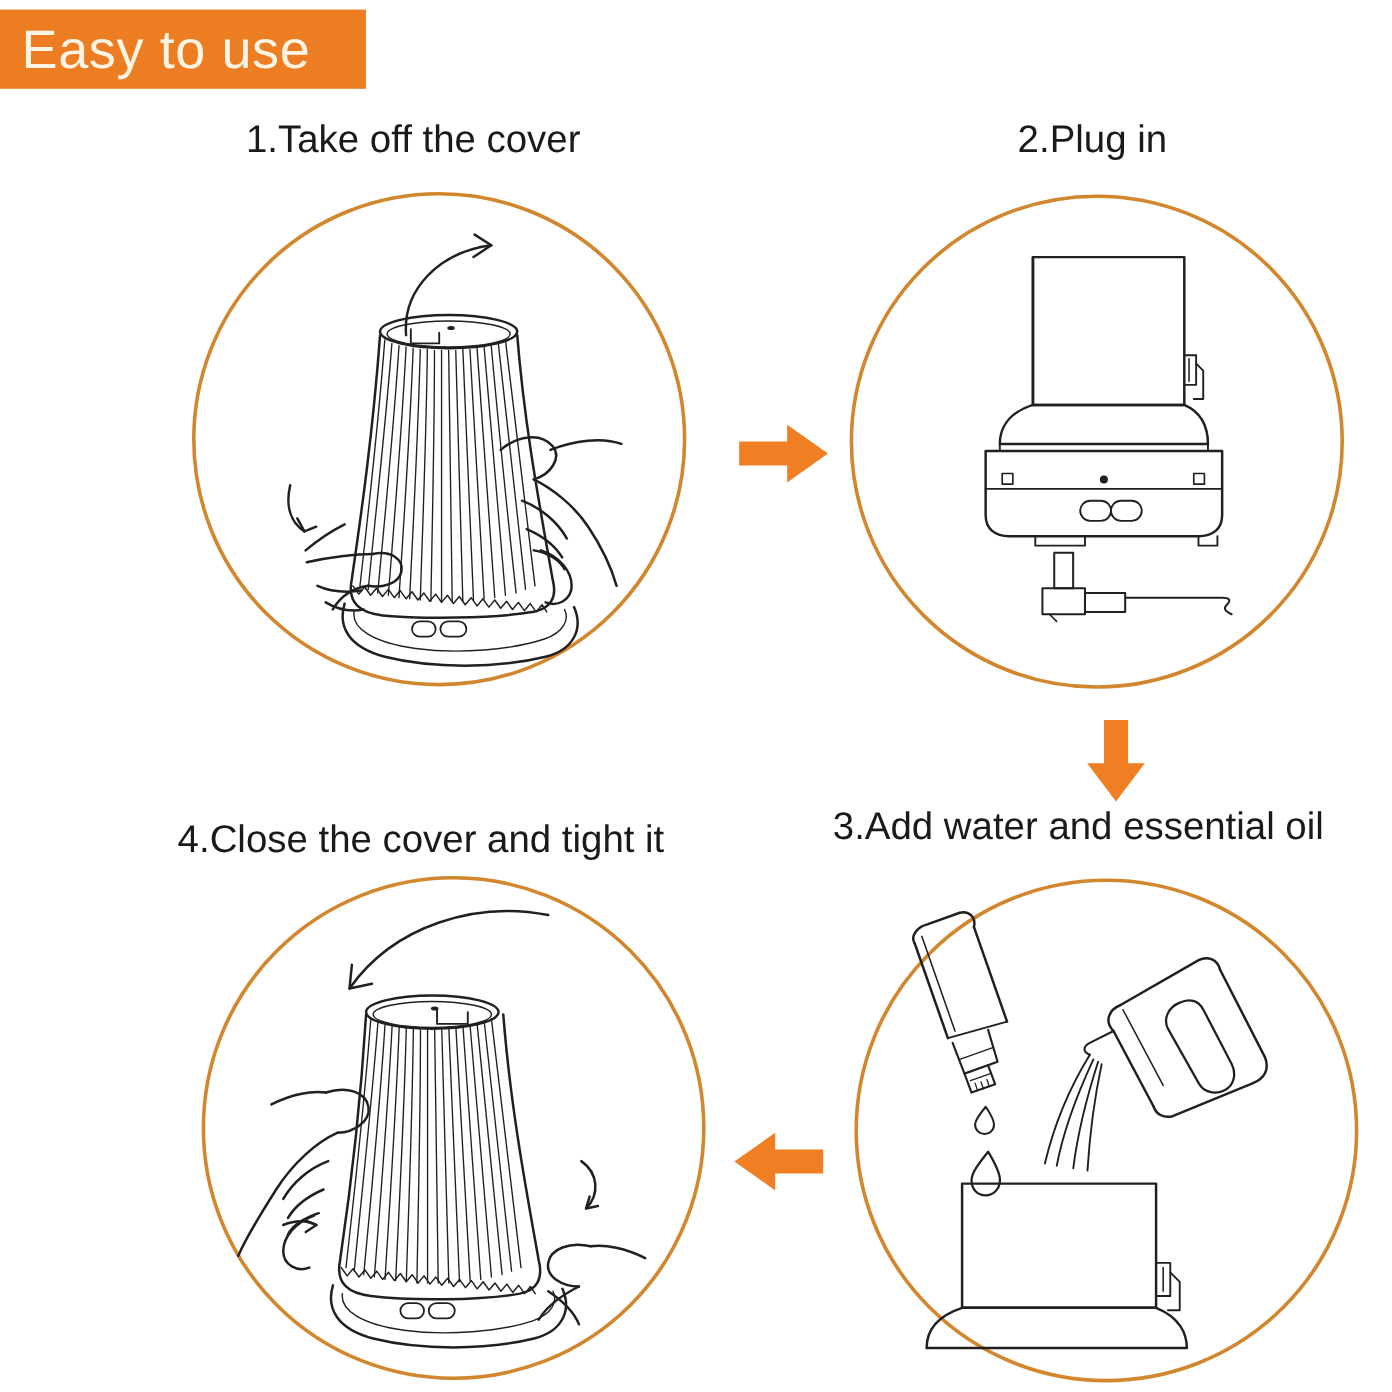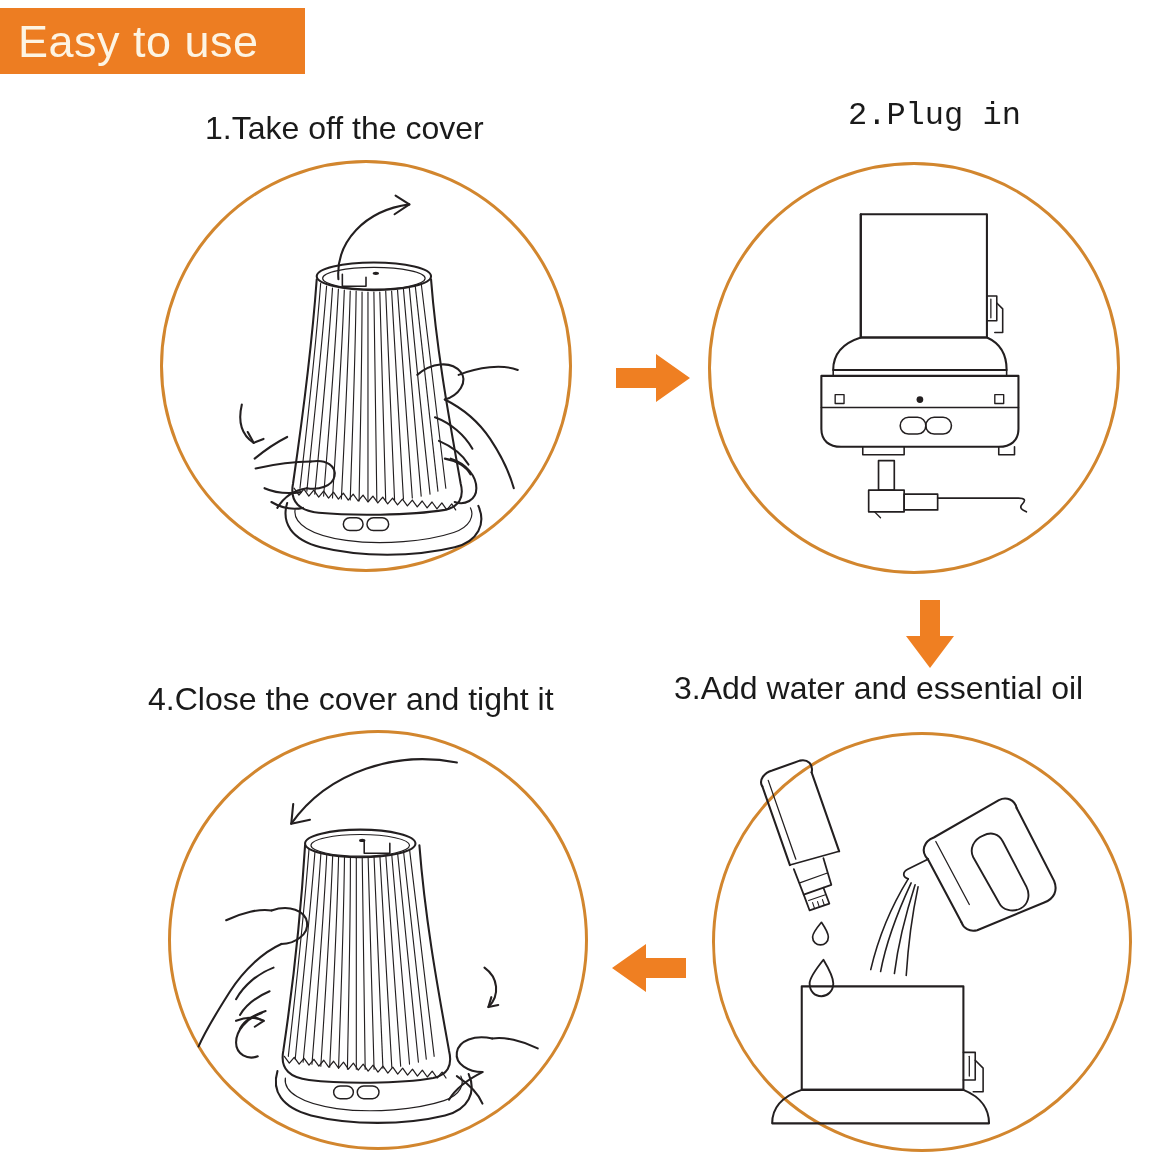--- a/index.html
+++ b/index.html
@@ -29,24 +29,24 @@
   }
 
   
   .caption{
     position:absolute;
     font-size:32px;
     color:#1a1a1a;
     line-height:1;
     white-space:nowrap;
   }
-  .cap-1{left:205px;top:100px;margin-top:12px;}
-  .cap-2{left:848px;top:100px;font-family:Liberation Mono, monospace;}
+  .cap-1{left:205px;top:100px;}
+  .cap-2{left:848px;top:100px;}
   .cap-4{left:148px;top:672px;margin-top:11px;}
-  .cap-3{left:674px;top:672px;}
+  .cap-3{left:694px;top:672px;}
 
   
   .circle{
     position:absolute;
     border-radius:50%;
     border:3px solid #D2862E;
     box-sizing:border-box;
     background:transparent;
   }
   .c1{left:160px;top:160px;width:412px;height:412px;}

